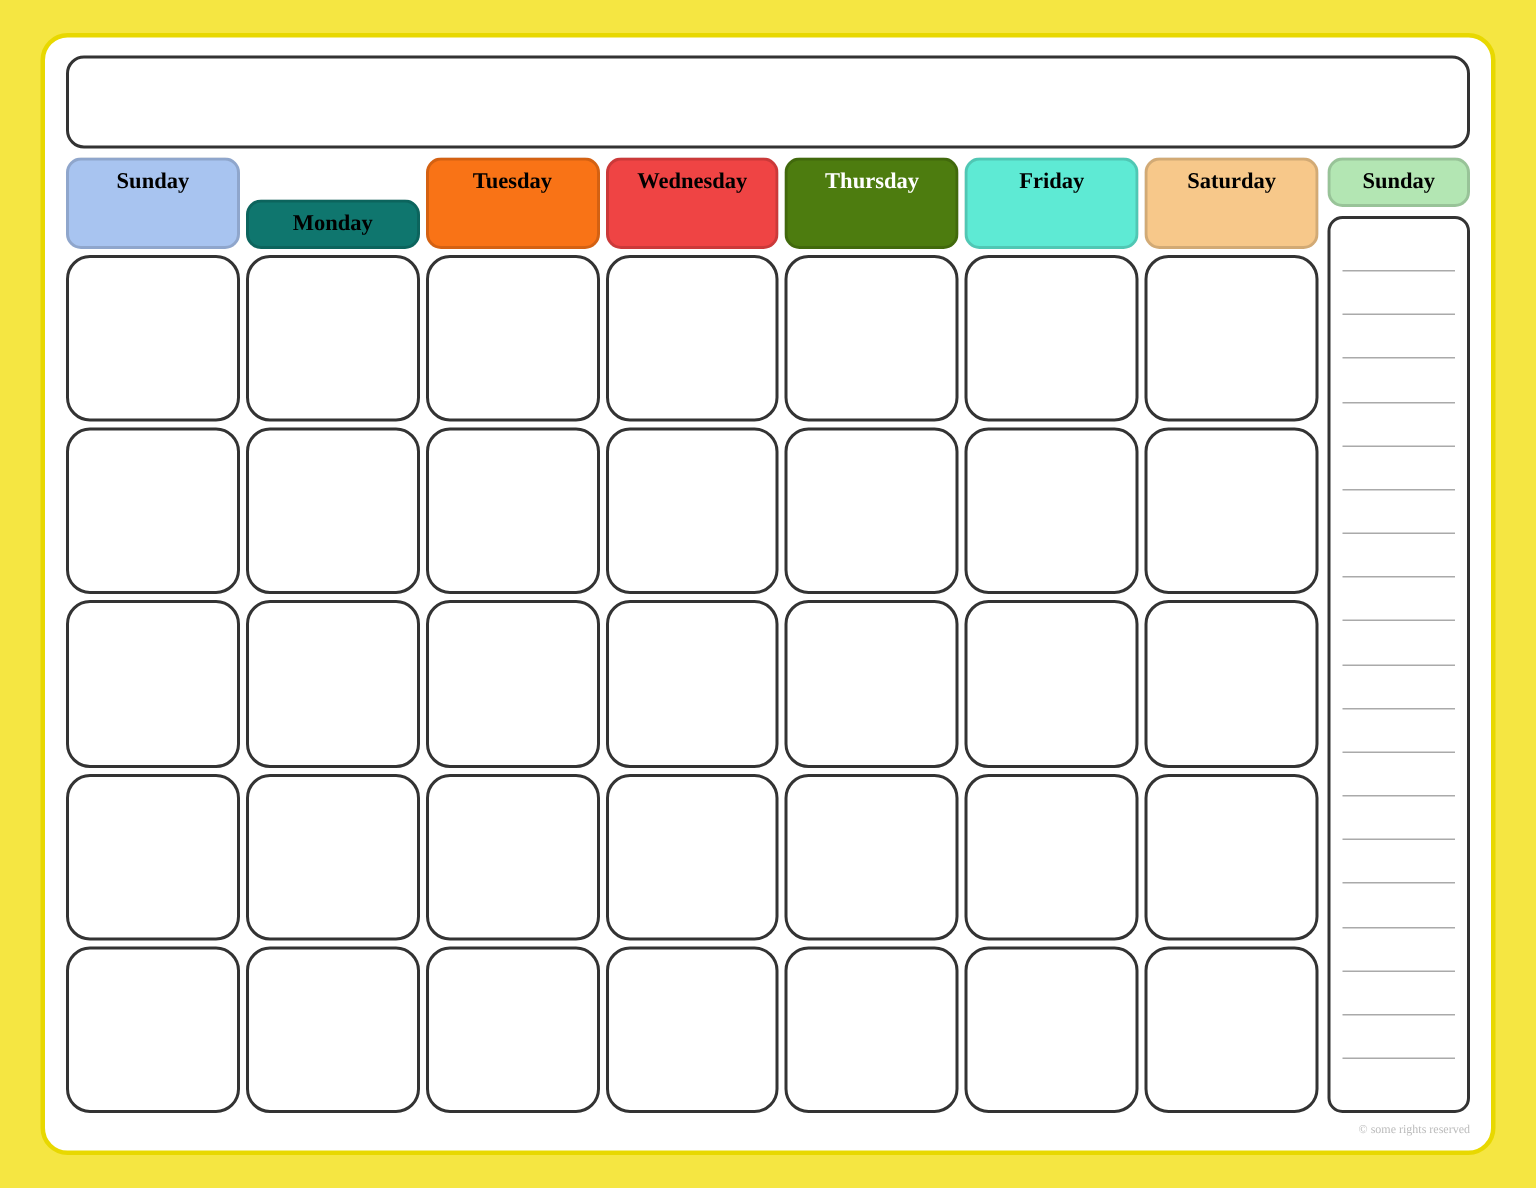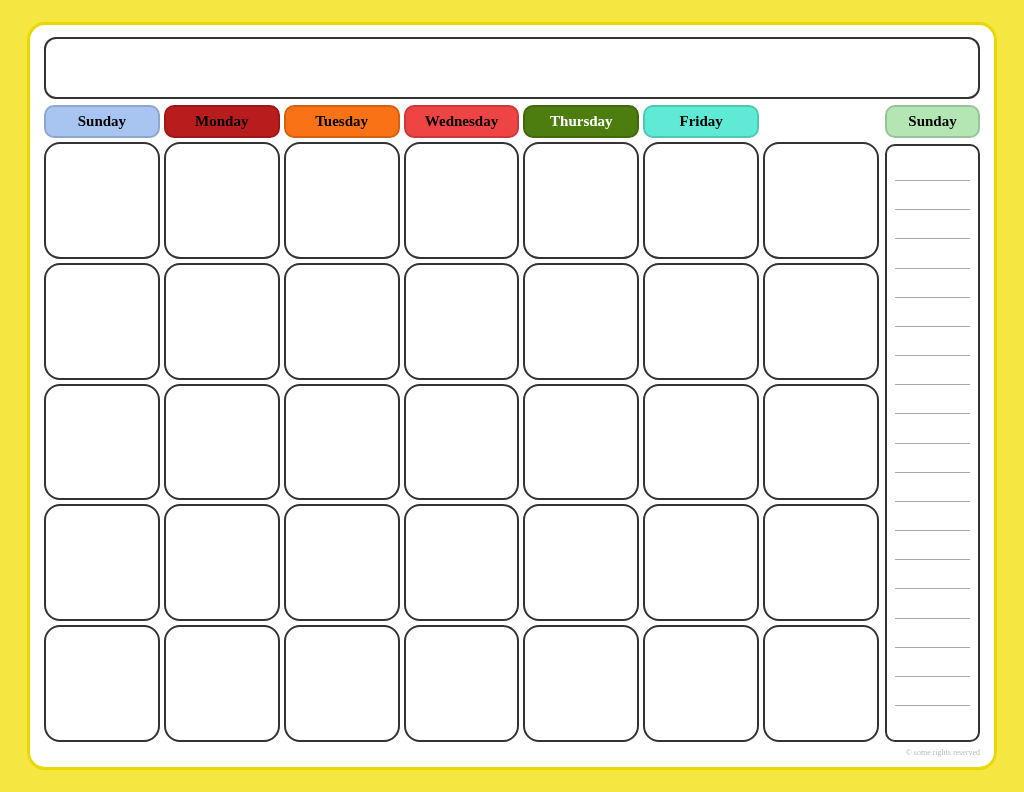--- a/index.html
+++ b/index.html
@@ -56,21 +56,21 @@
     .day-header {
       border-radius: 10px;
       text-align: center;
       padding: 6px 4px;
       font-size: 15px;
       font-weight: 600;
       border: 2px solid rgba(0,0,0,0.15);
     }
 
     .day-header.sunday    { background: #a8c4f0; }
-    .day-header.monday    { background: #b91c1c; }
+    .day-header.monday    { background: #0f766e; margin-top: 28px; }
     .day-header.tuesday   { background: #f97316; }
     .day-header.wednesday { background: #ef4444; }
     .day-header.thursday  { background: #4d7c0f; color: #fff; }
     .day-header.friday    { background: #5eead4; }
     .day-header.saturday  { background: #f7c88a; }
 
     .weeks-container {
       flex: 1;
       display: flex;
       flex-direction: column;
@@ -145,20 +145,21 @@
 
     <div class="main-grid">
 
       <div class="day-headers">
         <div class="day-header sunday">Sunday</div>
         <div class="day-header monday">Monday</div>
         <div class="day-header tuesday">Tuesday</div>
         <div class="day-header wednesday">Wednesday</div>
         <div class="day-header thursday">Thursday</div>
         <div class="day-header friday">Friday</div>
+        <div class="day-header saturday">Saturday</div>
       </div>
 
       <div class="weeks-container">
 
         <div class="week-row">
           <div class="day-cell"></div>
           <div class="day-cell"></div>
           <div class="day-cell"></div>
           <div class="day-cell"></div>
           <div class="day-cell"></div>

